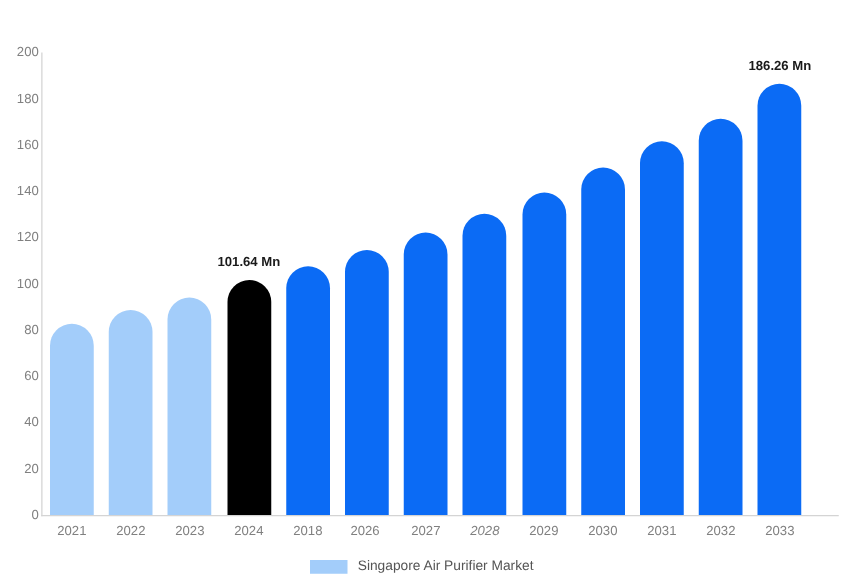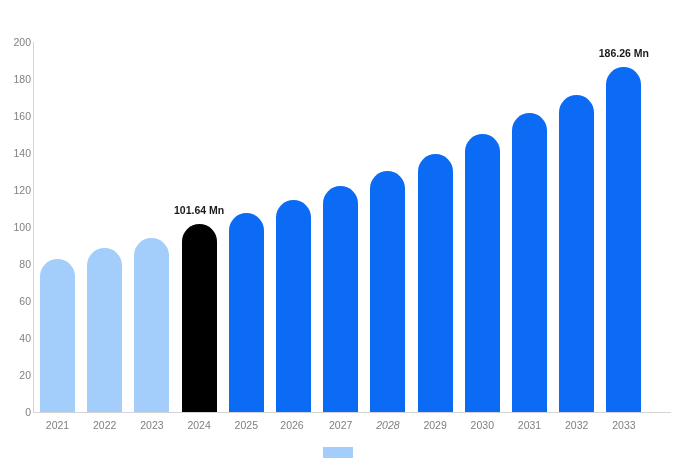--- a/index.html
+++ b/index.html
@@ -149,21 +149,21 @@
       <div class="bar" style="left: 40px; height: 152.995px; background: rgb(163, 205, 250);"></div>
       <div class="xtick" style="left: 29.5px;">2021</div>
       <div class="bar" style="left: 87.2px; height: 163.91px; background: rgb(163, 205, 250);"></div>
       <div class="xtick" style="left: 76.7px;">2022</div>
       <div class="bar" style="left: 134.4px; height: 174.455px; background: rgb(163, 205, 250);"></div>
       <div class="xtick" style="left: 123.9px;">2023</div>
       <div class="bar" style="left: 181.6px; height: 188.034px; background: rgb(0, 0, 0);"></div>
       <div class="xtick" style="left: 171.1px;">2024</div>
       <div class="value-label" style="width: 100px; left: 149.1px; top: 203.966px;">101.64 Mn</div>
       <div class="bar" style="left: 228.8px; height: 198.875px; background: rgb(11, 107, 245);"></div>
-      <div class="xtick" style="left: 218.3px;">2025</div>
+      <div class="xtick" style="left: 218.3px;">2018</div>
       <div class="bar" style="left: 276px; height: 212.01px; background: rgb(11, 107, 245);"></div>
       <div class="xtick" style="left: 264px;">2026</div>
       <div class="bar" style="left: 323.2px; height: 226.44px; background: rgb(11, 107, 245);"></div>
       <div class="xtick" style="left: 312.7px;">2027</div>
       <div class="bar" style="left: 370.4px; height: 241.425px; background: rgb(11, 107, 245);"></div>
       <div class="xtick" style="left: 359.9px; font-style: italic;">2028</div>
       <div class="bar" style="left: 417.6px; height: 258.075px; background: rgb(11, 107, 245);"></div>
       <div class="xtick" style="left: 407.1px;">2029</div>
       <div class="bar" style="left: 464.8px; height: 278.425px; background: rgb(11, 107, 245);"></div>
       <div class="xtick" style="left: 454.3px;">2030</div>
@@ -171,15 +171,16 @@
       <div class="xtick" style="left: 501.5px;">2031</div>
       <div class="bar" style="left: 559.2px; height: 317.275px; background: rgb(11, 107, 245);"></div>
       <div class="xtick" style="left: 548.7px;">2032</div>
       <div class="bar" style="left: 606.4px; height: 344.581px; background: rgb(11, 107, 245);"></div>
       <div class="xtick" style="left: 595.9px;">2033</div>
       <div class="value-label" style="width: 100px; left: 573.9px; top: 47.419px;">186.26 Mn</div>
     </div>
 
   <div class="legend">
     <span class="legend-swatch" id="legend-swatch-0" style="background: rgb(163, 205, 250);"></span>
+    <span class="legend-label">Singapore Air Purifier Market</span>
   </div>
 
 </div>
 
 </body></html>

